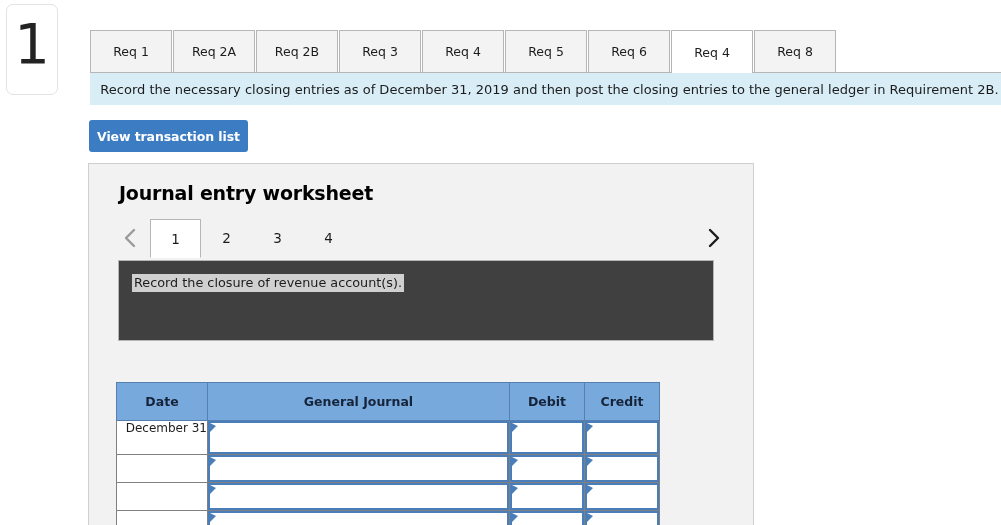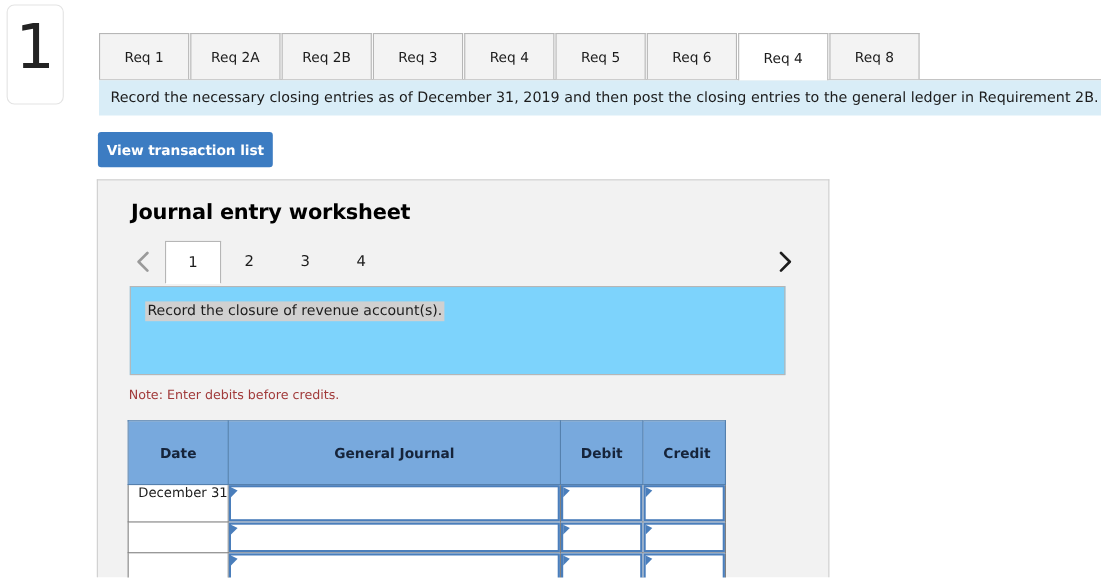--- a/index.html
+++ b/index.html
@@ -196,21 +196,21 @@
     z-index: 4;
   }
 
   
   .desc-box {
     position: absolute;
     left: 118px;
     top: 260px;
     width: 596px;
     height: 81px;
-    background: #7dd3fc;
+    background: #404040;
     border: 1px solid #b6b6b6;
     box-sizing: border-box;
   }
   .desc-text {
     position: absolute;
     left: 13px;
     top: 13px;
     font-size: 12.8px;
     color: #1c1c1c;
     background: #d0d0d0;
@@ -236,21 +236,21 @@
     table-layout: fixed;
     background: #ffffff;
   }
   .jtable th {
     background: #78a9dd;
     border: 1px solid #5580ad;
     font-size: 12.5px;
     font-weight: bold;
     color: #16243a;
     height: 21px;
-    padding: 18px;
+    padding: 8px;
     text-align: center;
   }
   .jtable td {
     border: 1px solid #808080;
     padding: 0;
     height: 27px;
     background: #ffffff;
     vertical-align: top;
   }
   .col-date  { width: 91px; }
@@ -370,21 +370,20 @@
           <polyline points="4,3 12,11 4,19" fill="none" stroke="#1d1d1d" stroke-width="2.4" stroke-linecap="round" stroke-linejoin="round"></polyline>
         </svg>
       </div>
     </div>
   </div>
 
   <div class="desc-box">
     <div class="desc-text">Record the closure of revenue account(s).</div>
   </div>
 
-  <div class="note-text">Note: Enter debits before credits.</div>
 
   <table class="jtable">
     <colgroup>
       <col class="col-date">
         <col class="col-gj">
         <col class="col-debit">
         <col class="col-credit">
     </colgroup>
     <thead>
       <tr>

